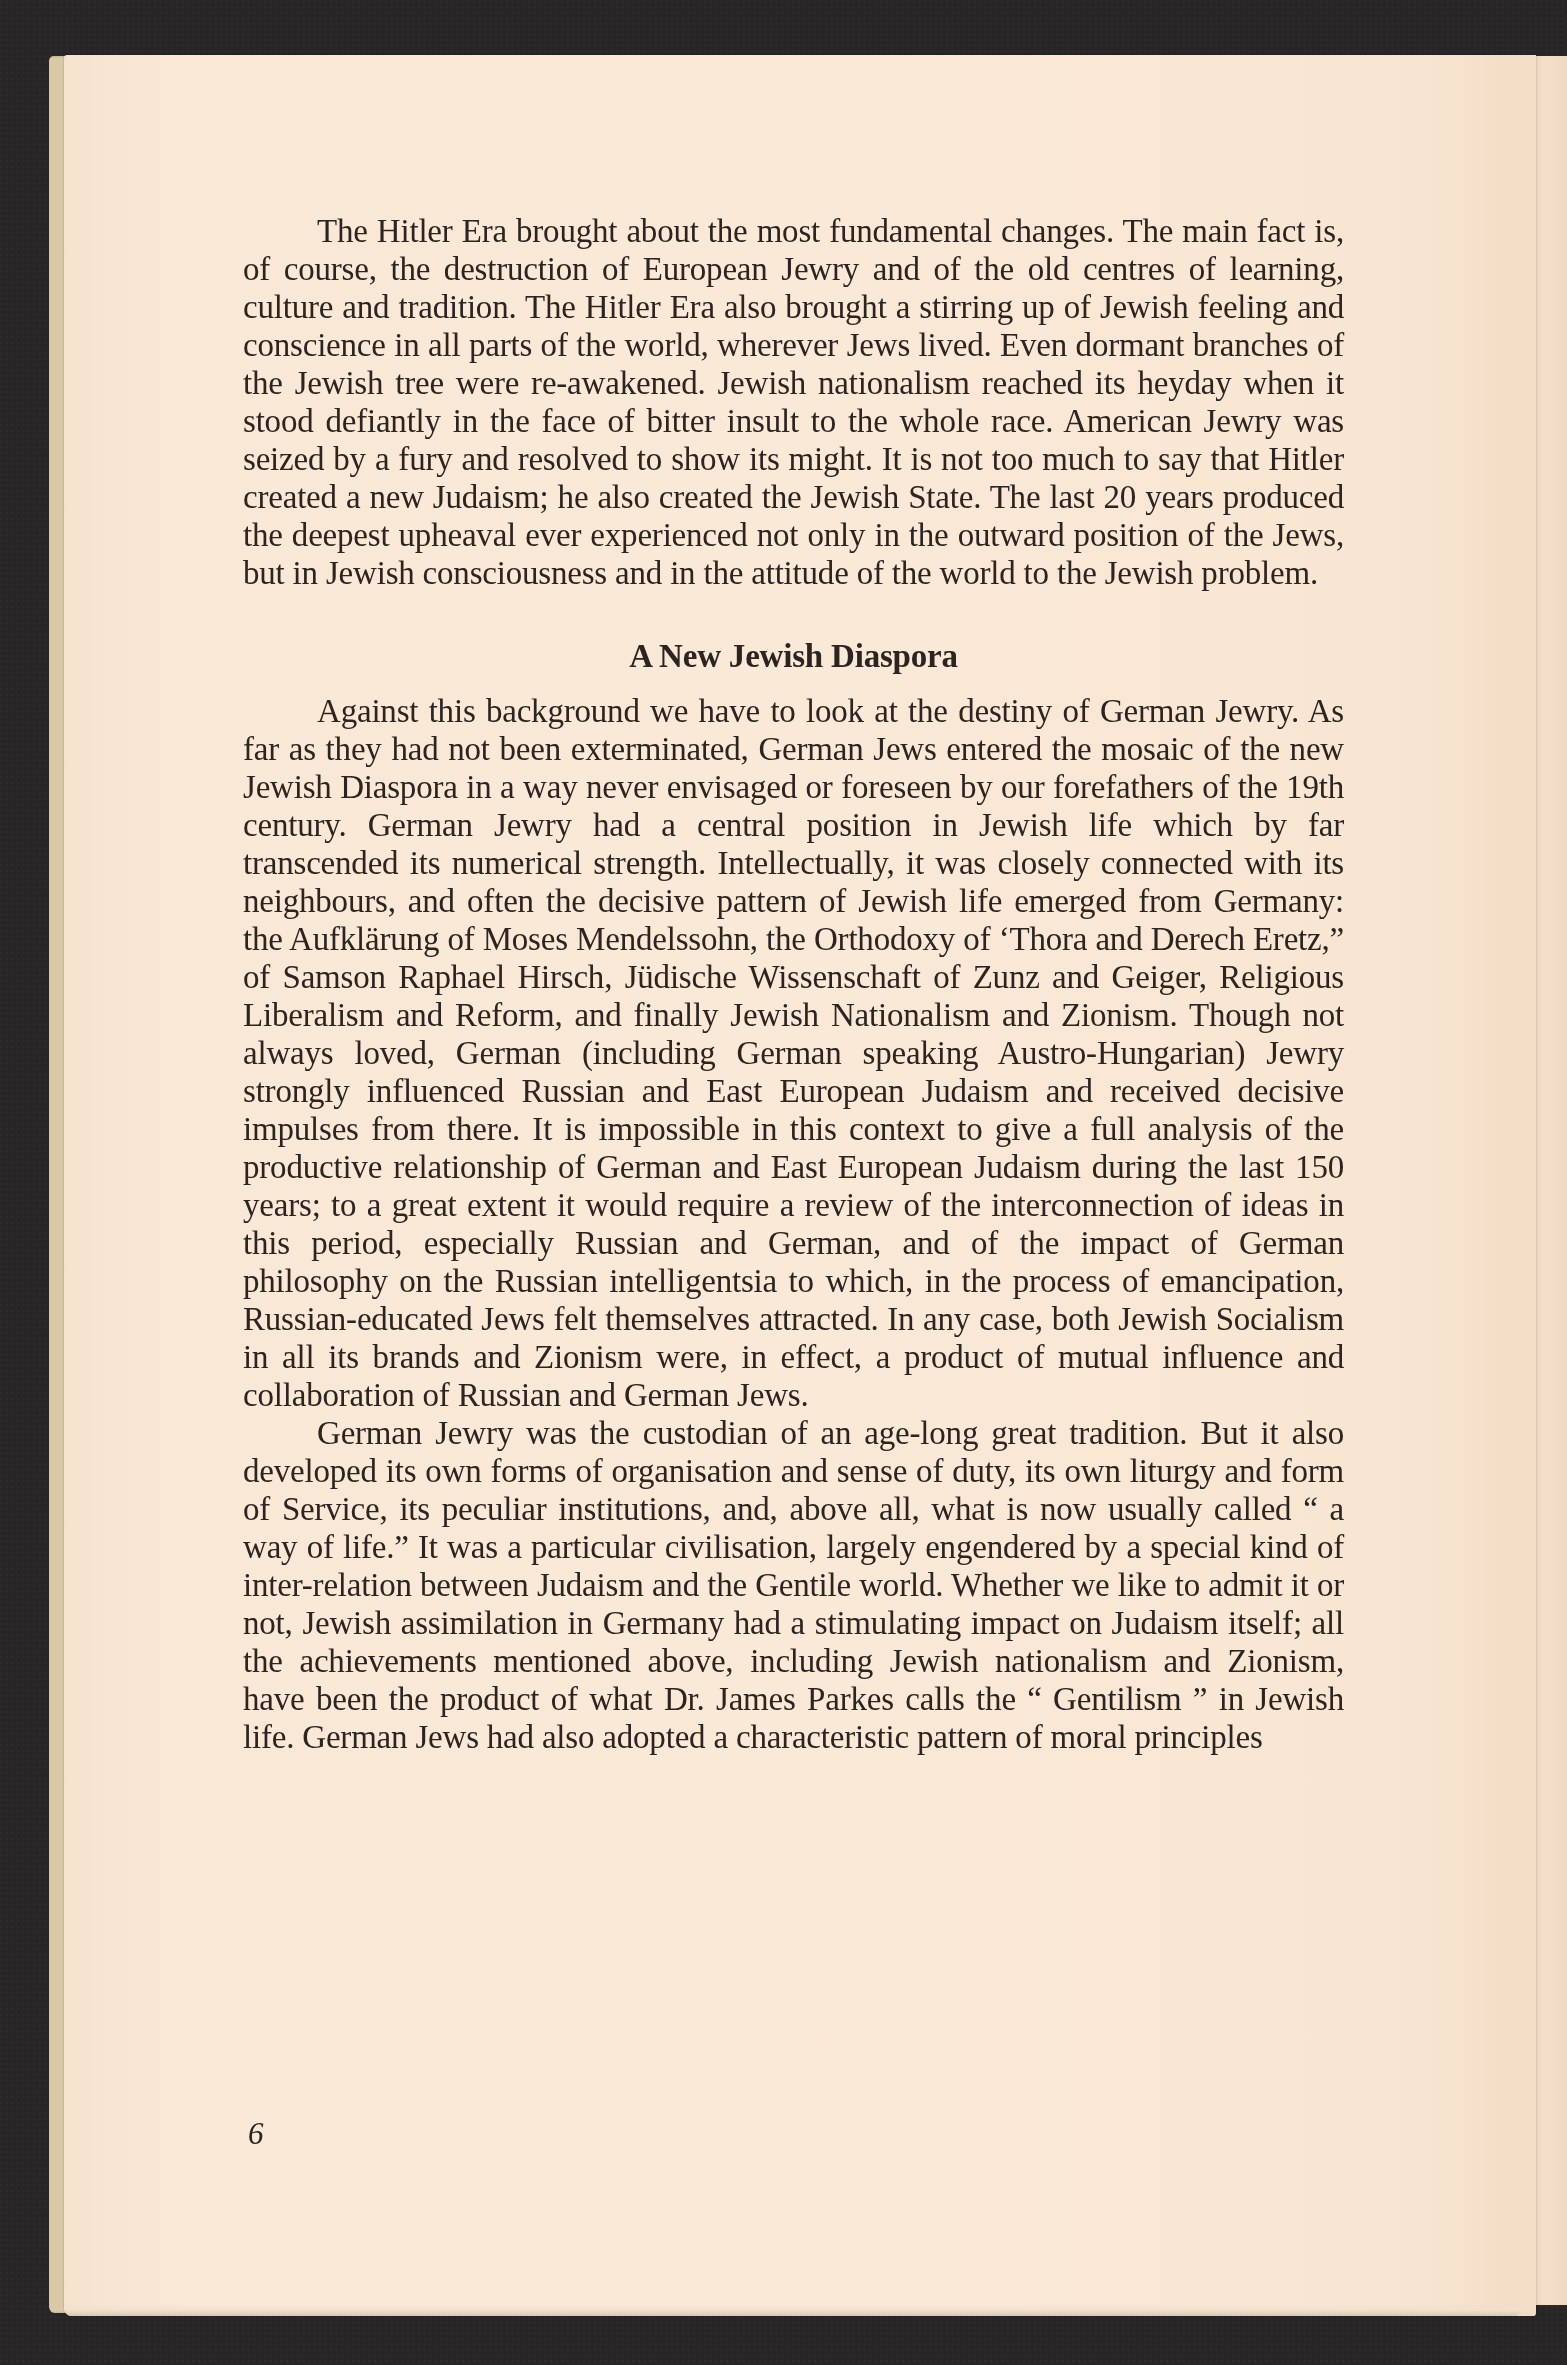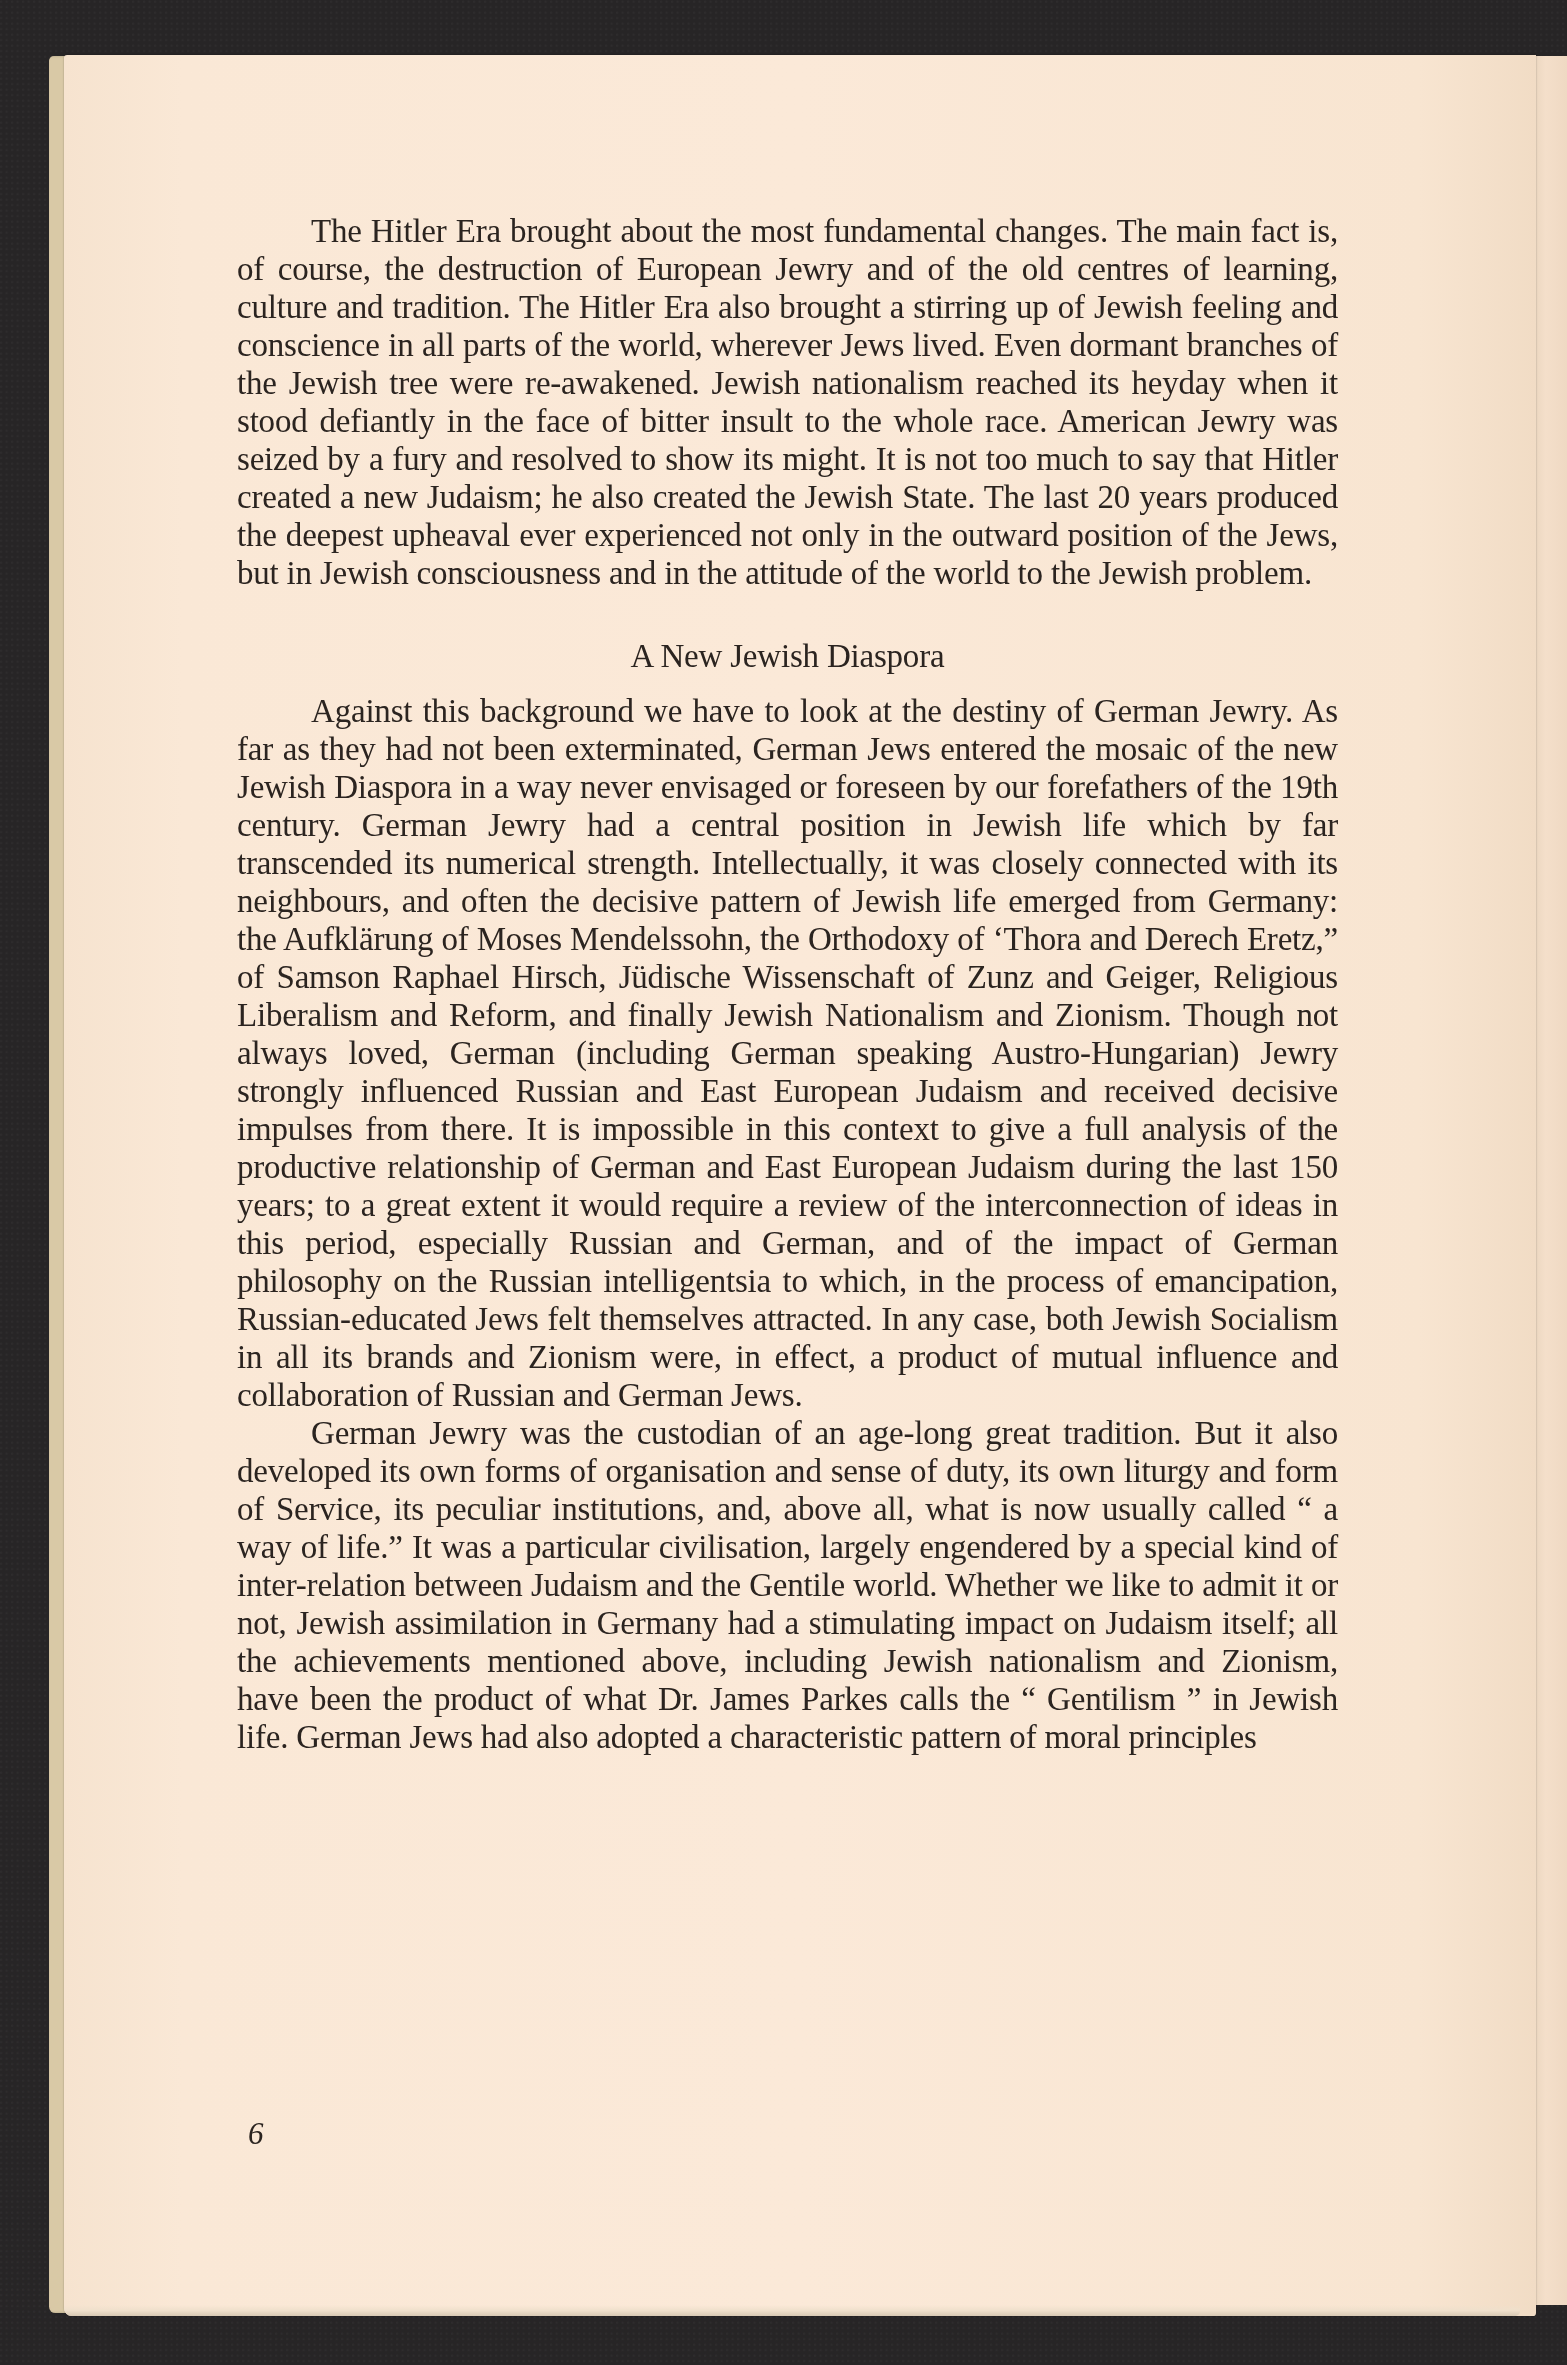--- a/index.html
+++ b/index.html
@@ -42,39 +42,39 @@
     border-radius: 0 0 4.7px 7.8px;
   }
   .right-fold {
     position: absolute;
     left: 1530px; top: 56px;
     width: 37px; height: 2249px;
     background: linear-gradient(90deg, #c9b59b 0px, #ead6bf 3.1px, #f4dfca 15.7px, #efd9c3 37px);
   }
   .text-block {
     position: absolute;
-    left: 237px;
+    left: 243px;
     top: 212px;
     width: 1101px;
     font-family: "Liberation Serif", "DejaVu Serif", serif;
     color: #2b2420;
     font-size: 33px;
     line-height: 38px;
     letter-spacing: -0.2px;
   }
   .para {
     margin: 0;
     text-align: justify;
     text-indent: 74px;
     hyphens: none;
   }
   .heading {
     margin: 45px 0 15.7px 0;
     text-align: center;
-    font-weight: normal;
+    font-weight: bold;
     font-size: 33px;
     line-height: 39px;
     letter-spacing: -0.2px;
   }
   .page-number {
     position: absolute;
     left: 248px;
     top: 2116px;
     font-family: "Liberation Serif", "DejaVu Serif", serif;
     font-style: italic;

